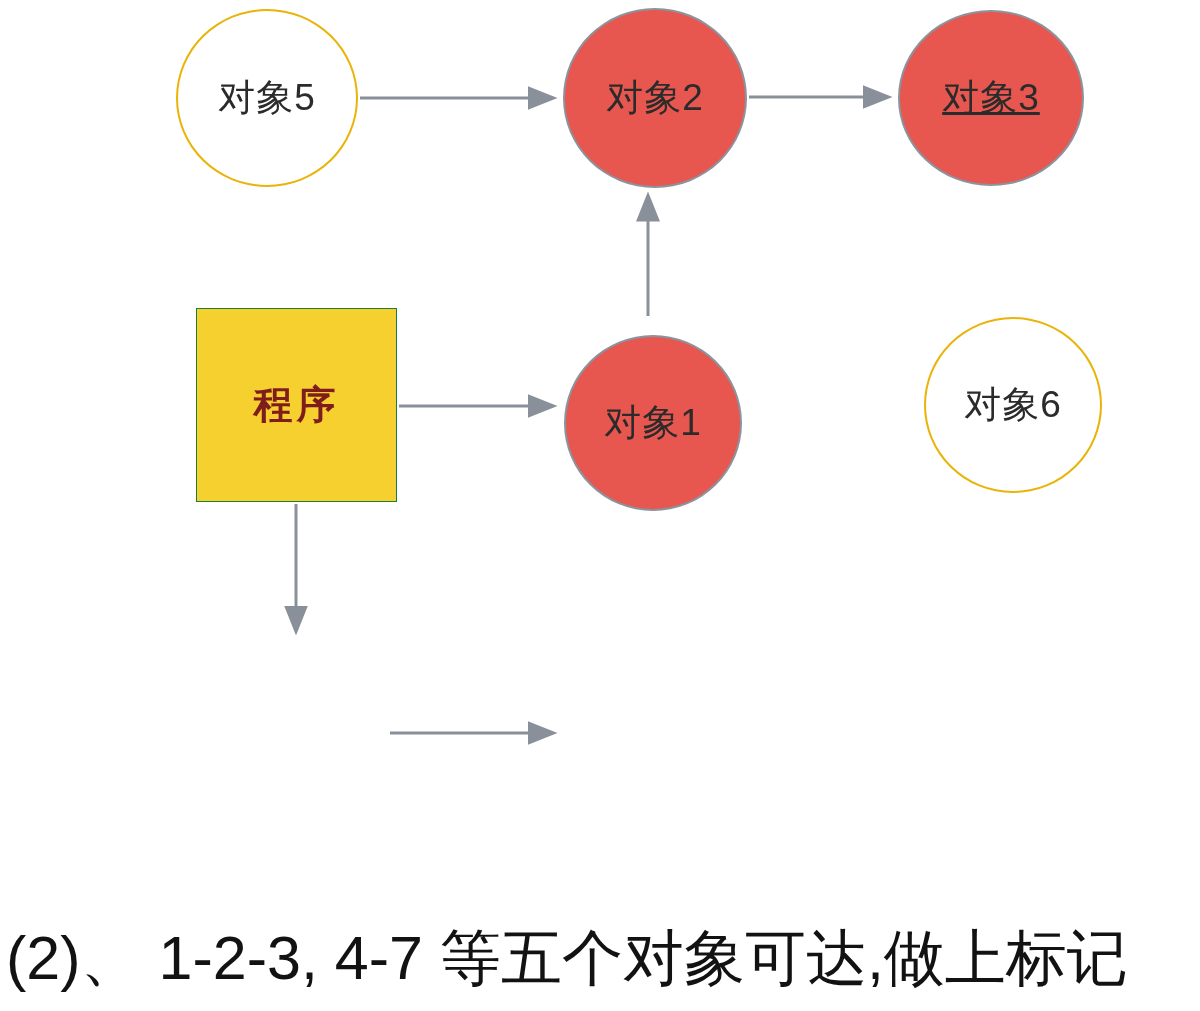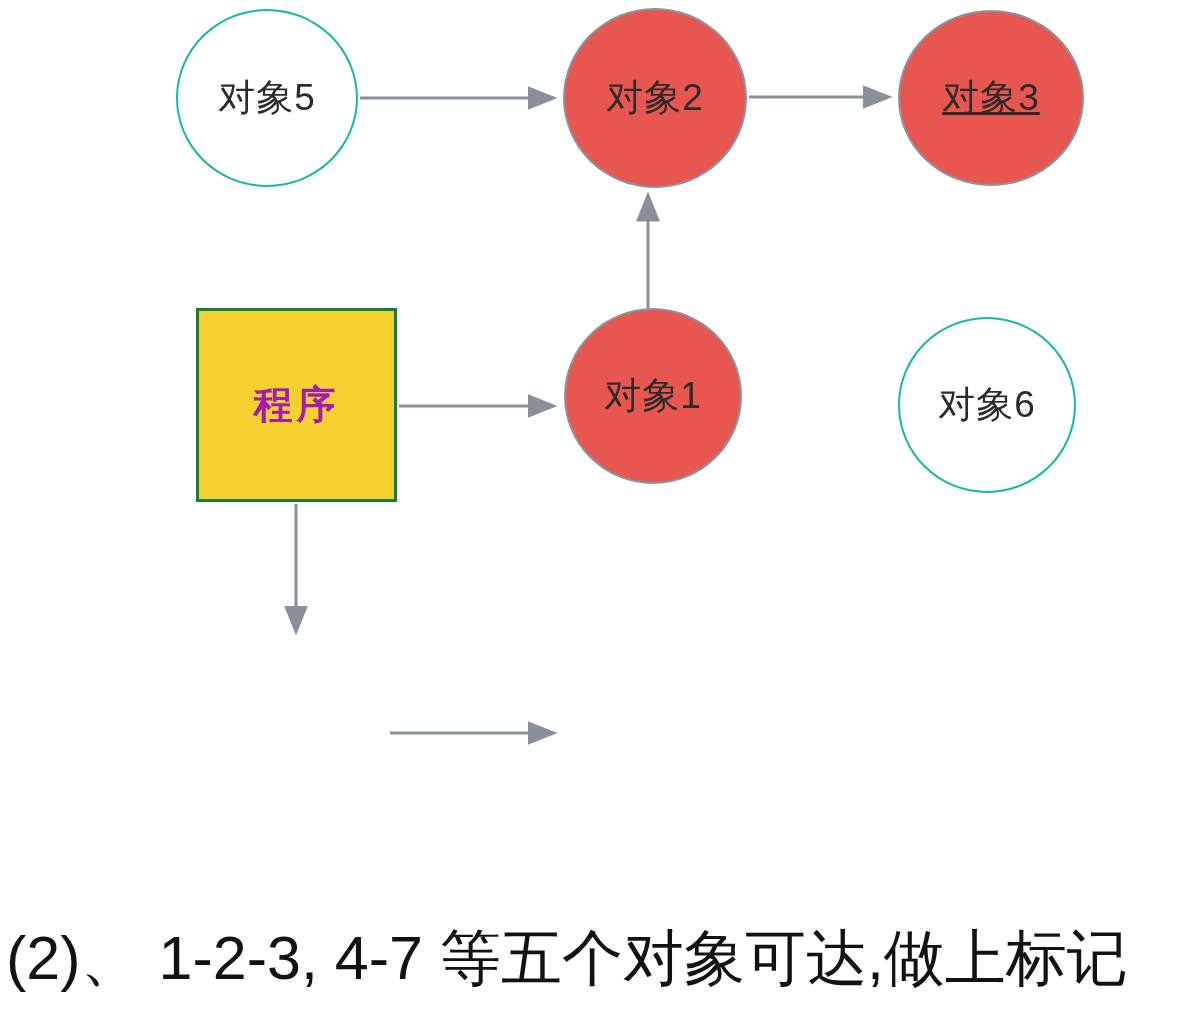--- a/index.html
+++ b/index.html
@@ -29,41 +29,41 @@
     align-items: center;
     justify-content: center;
     box-sizing: border-box;
     font-size: 37px;
     color: #2b2b2b;
     letter-spacing: 1px;
   }
   .circle { border-radius: 50%; }
   .node-white {
     background: #ffffff;
-    border: 2px solid #14b8a6;
+    border: 2px solid #eab308;
   }
   .node-red {
     background: #e8574f;
     border: 2px solid #8b939e;
   }
   .node-root {
     background: #f5d02f;
-    border: 3px solid #15803d;
-    color: #a21caf;
+    border: 1px solid #15803d;
+    color: #7f1d1d;
     font-weight: bold;
     font-size: 39px;
     letter-spacing: 4px;
   }
   
   .n-obj5    { left: 176px; top:   9px; width: 182px; height: 178px; }
   .n-obj2    { left: 563px; top:   8px; width: 184px; height: 180px; text-align: center; }
   .n-obj3    { left: 898px; top:  10px; width: 186px; height: 176px; text-decoration: underline; }
   .n-program { left: 196px; top: 308px; width: 201px; height: 194px; }
-  .n-obj1    { left: 564px; top: 308px; width: 178px; height: 176px; }
-  .n-obj6    { left: 898px; top: 317px; width: 178px; height: 176px; text-align: center; }
+  .n-obj1    { left: 564px; top: 335px; width: 178px; height: 176px; }
+  .n-obj6    { left: 924px; top: 317px; width: 178px; height: 176px; text-align: center; }
   .n-obj4    { left: 203px; top: 641px; width: 185px; height: 184px; }
   .n-obj7    { left: 562px; top: 645px; width: 178px; height: 176px; }
   .caption {
     position: absolute;
     left: 6px;
     top: 918px;
     width: 1194px;
     font-size: 61px;
     color: #121212;
     white-space: nowrap;

